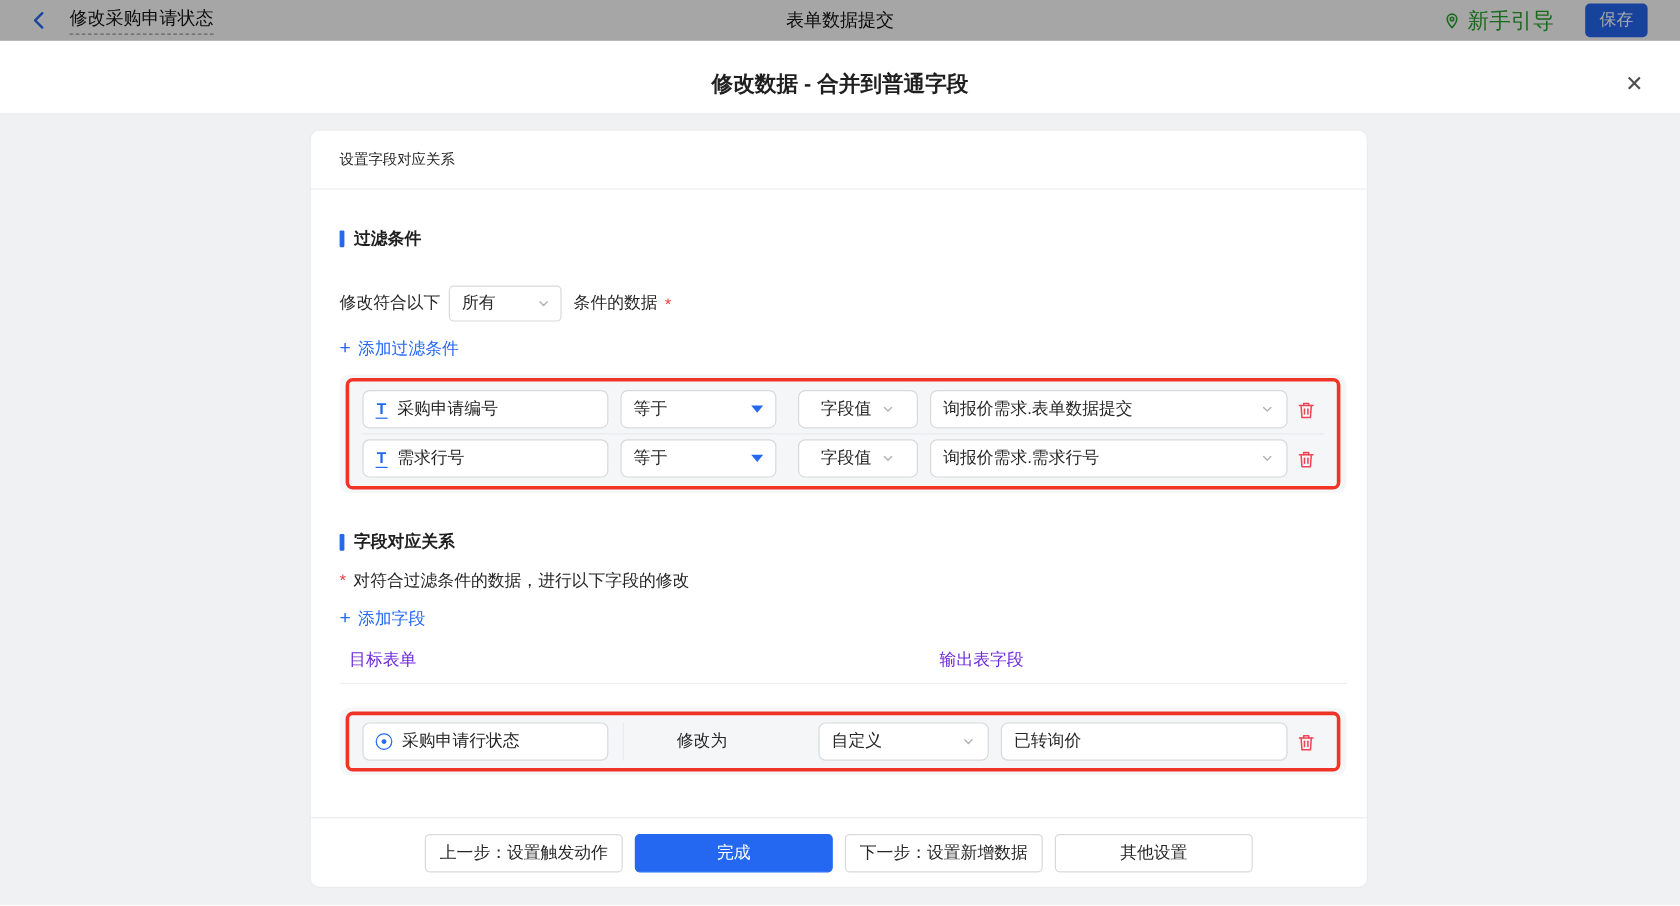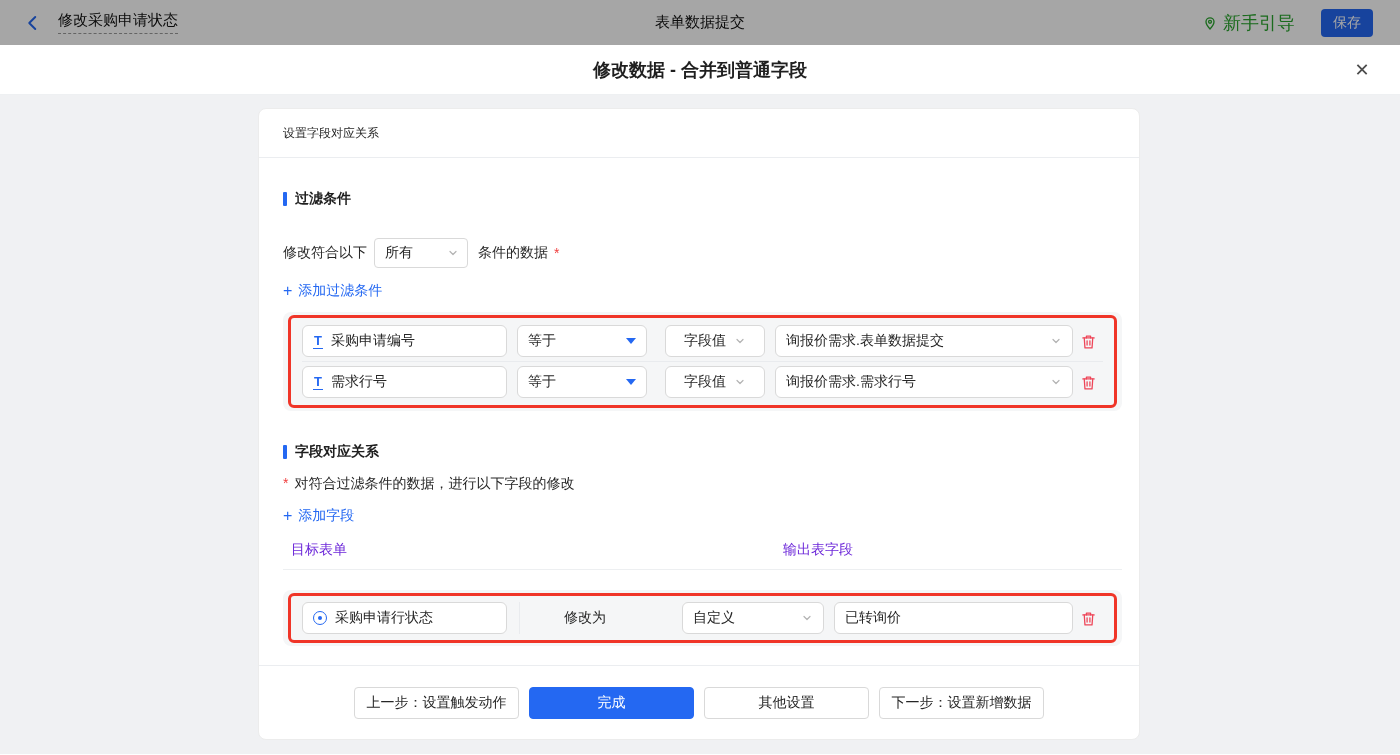--- a/index.html
+++ b/index.html
@@ -1,20 +1,20 @@
 <!DOCTYPE html>
 <html><head>
 <meta charset="utf-8">
 <style>
   * { box-sizing: border-box; margin: 0; padding: 0; }
   html,body { width:1400px; height:755px; overflow:hidden;
     font-family:"Liberation Sans","DejaVu Sans",sans-serif; background:#fff; }
 
   
-  .topbar { position:relative; height:45px; background:#fff; display:flex; align-items:center; padding:0 27px 0 24px; }
+  .topbar { position:relative; height:34px; background:#fff; display:flex; align-items:center; padding:0 27px 0 24px; }
   .topbar .dim { position:absolute; inset:0; background:rgba(0,0,0,.35); pointer-events:none; z-index:5; }
   .tb-left { display:flex; align-items:center; gap:16px; }
   .back-icon { width:18px; height:18px; color:#2468f2; display:inline-flex; }
   .tb-title { font-size:15px; color:#111; padding-bottom:3px; border-bottom:1px dashed #9a9a9a; }
   .tb-center { position:absolute; left:0; right:0; text-align:center; font-size:15px; color:#111; }
   .tb-right { margin-left:auto; display:flex; align-items:center; gap:26px; z-index:1; }
   .guide { display:flex; align-items:center; gap:5px; color:#2aa52e; font-size:18px; cursor:pointer; }
   .guide-icon { width:16px; height:16px; color:#2aa52e; display:inline-flex; }
   .save-btn { width:52px; height:28px; background:#2468f2; color:#fff; font-size:14px; border:none; border-radius:4px; cursor:pointer; }
 
@@ -67,21 +67,21 @@
   .cols-header { position:relative; margin-top:16px; padding:0 0 10px 8px; font-size:14px; color:#6d28d9; border-bottom:1px solid #edeff1; }
   .col-output { position:absolute; left:500px; top:0; }
 
   .m-label { font-size:14px; color:#262626; margin-left:44px; }
   .v-divider { width:1px; align-self:stretch; background:#e9ebee; margin-left:12px; }
   .m-mode { width:142px; justify-content:space-between; margin-left:76px; cursor:pointer; }
   .m-val { flex:1; margin-left:10px; }
   .radio-icon { width:14px; height:14px; border:1.5px solid #2468f2; border-radius:50%; position:relative; flex:none; }
   .radio-icon::after { content:""; position:absolute; left:50%; top:50%; width:4px; height:4px; margin:-2px 0 0 -2px; background:#2468f2; border-radius:50%; }
 
-  .card-footer { position:absolute; left:0; right:0; bottom:0; height:74px; border-top:1px solid #ebedf0; display:flex; align-items:center; justify-content:center; gap:10px; }
+  .card-footer { position:absolute; left:0; right:0; bottom:0; height:58px; border-top:1px solid #ebedf0; display:flex; align-items:center; justify-content:center; gap:10px; }
   .foot-btn { width:165px; height:32px; background:#fff; border:1px solid #d9d9d9; border-radius:4px; font-size:14px; color:#262626; cursor:pointer; }
   .foot-btn.primary { background:#2468f2; border-color:#2468f2; color:#fff; }
 </style>
 </head>
 <body>
 
 <div class="topbar">
   <div class="tb-left">
     <span class="back-icon">
       <svg viewBox="0 0 24 24" fill="none" stroke="currentColor" stroke-width="2.6" stroke-linecap="round" stroke-linejoin="round">
@@ -273,18 +273,18 @@
               </span>
             </div>
           </div>
         </div>
 
       </div>
 
       <div class="card-footer">
         <button class="foot-btn">上一步：设置触发动作</button>
         <button class="foot-btn primary">完成</button>
+        <button class="foot-btn">下一步：设置新增数据</button>
         <button class="foot-btn">其他设置</button>
-        <button class="foot-btn">下一步：设置新增数据</button>
       </div>
     </div>
   </div>
 </div>
 
 </body></html>

